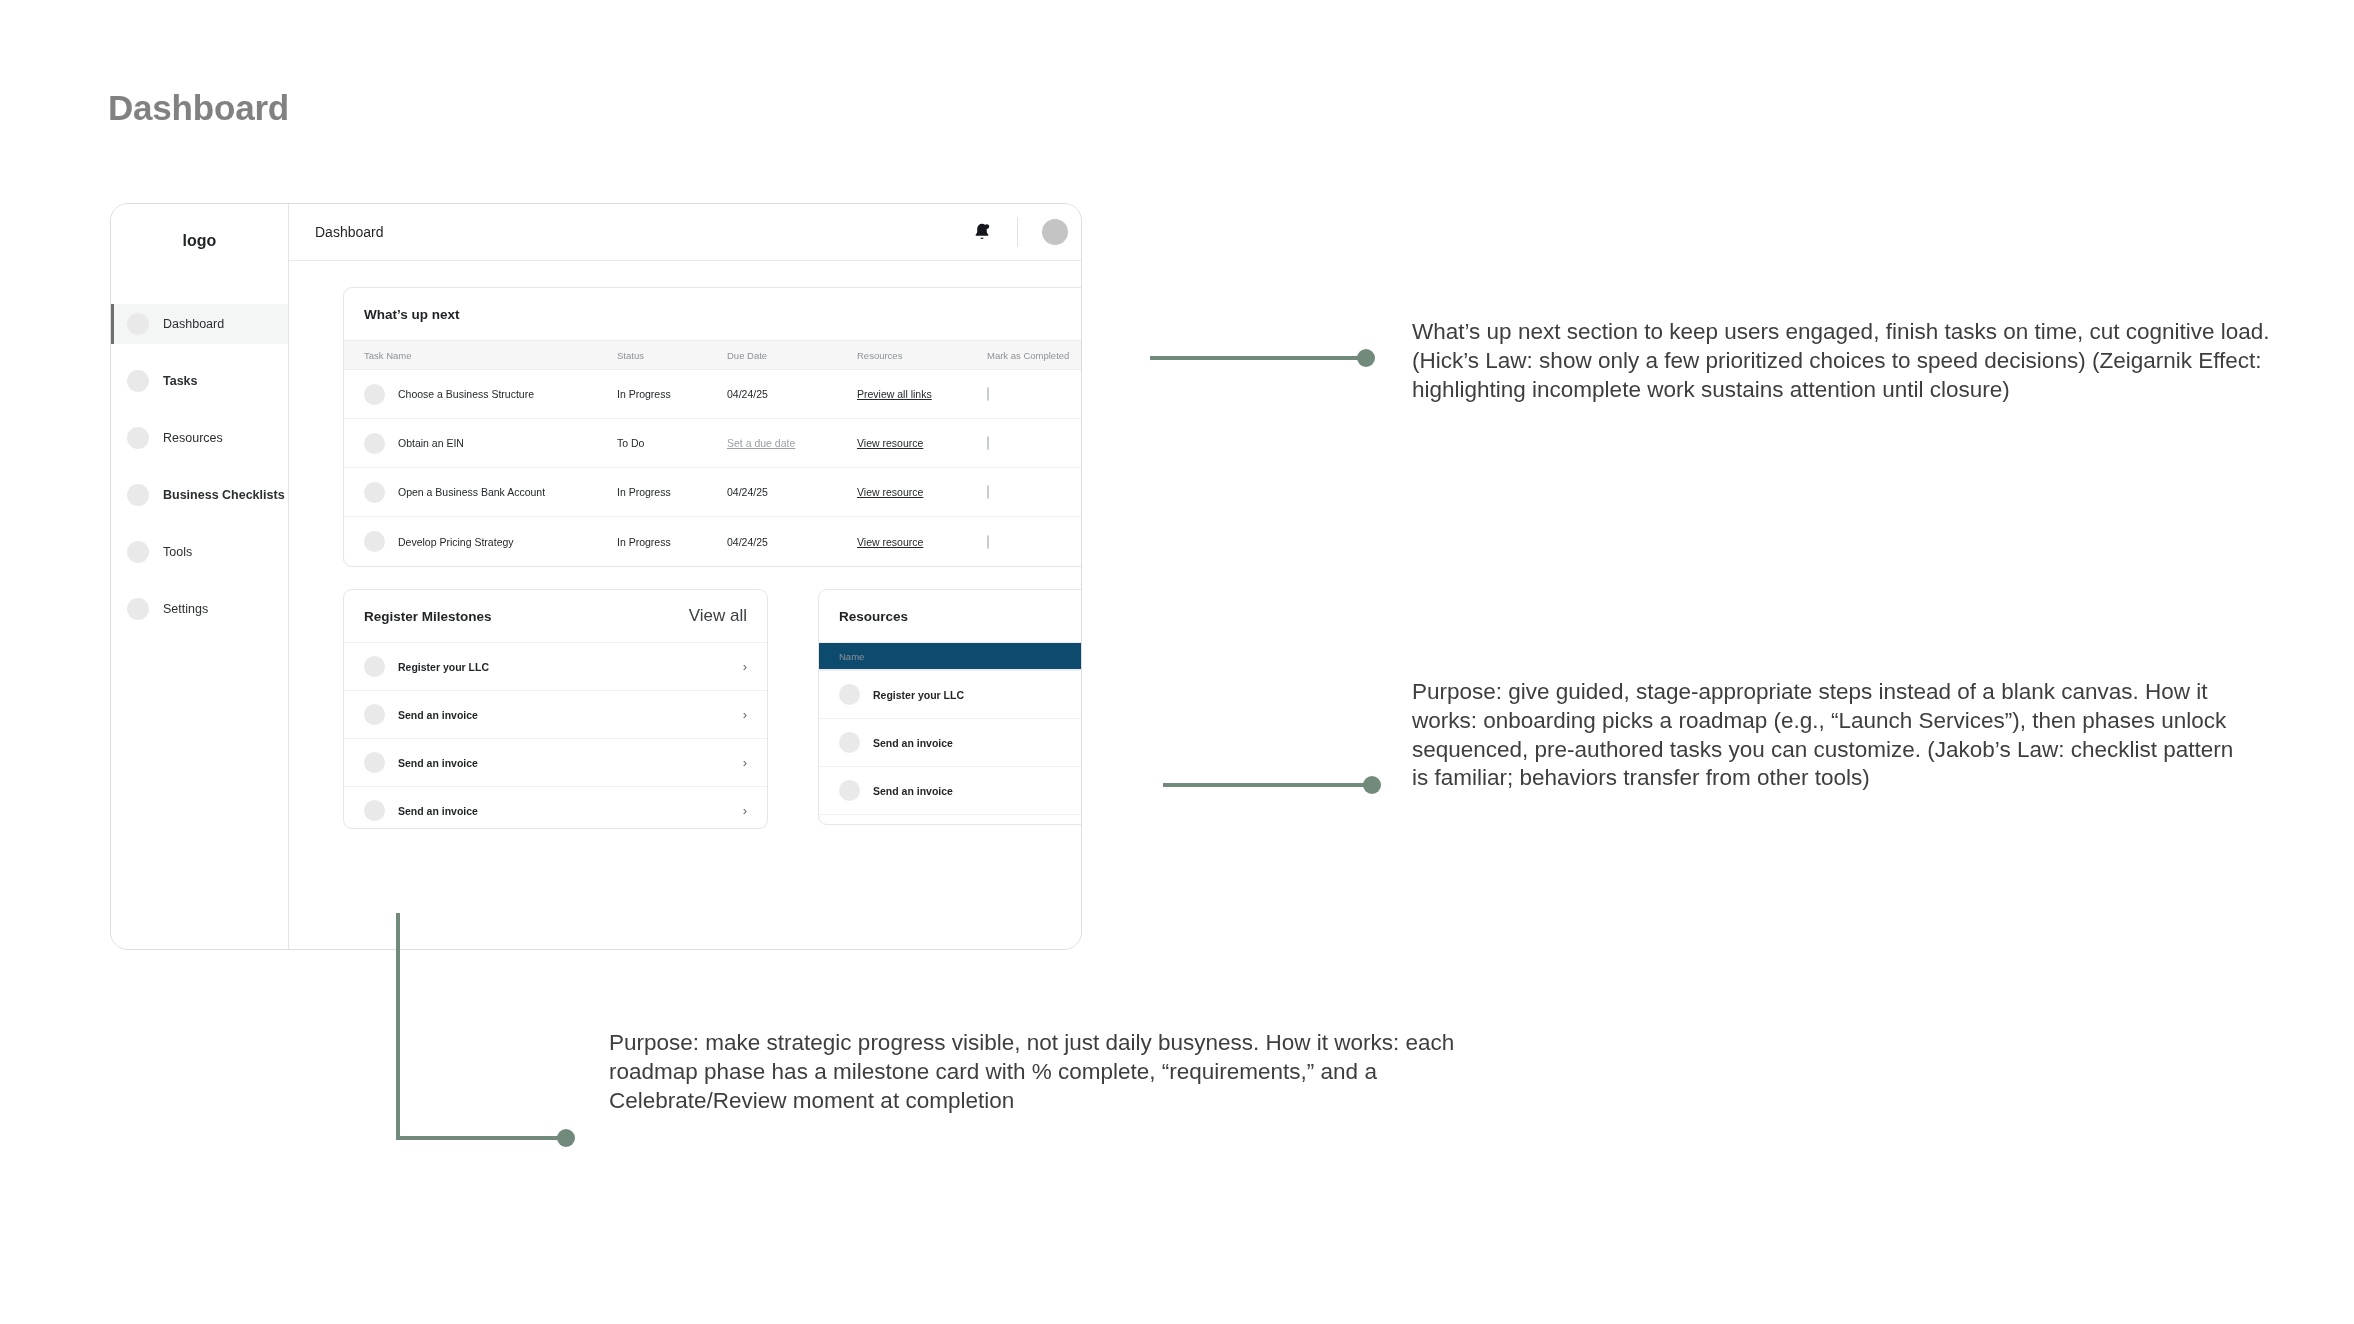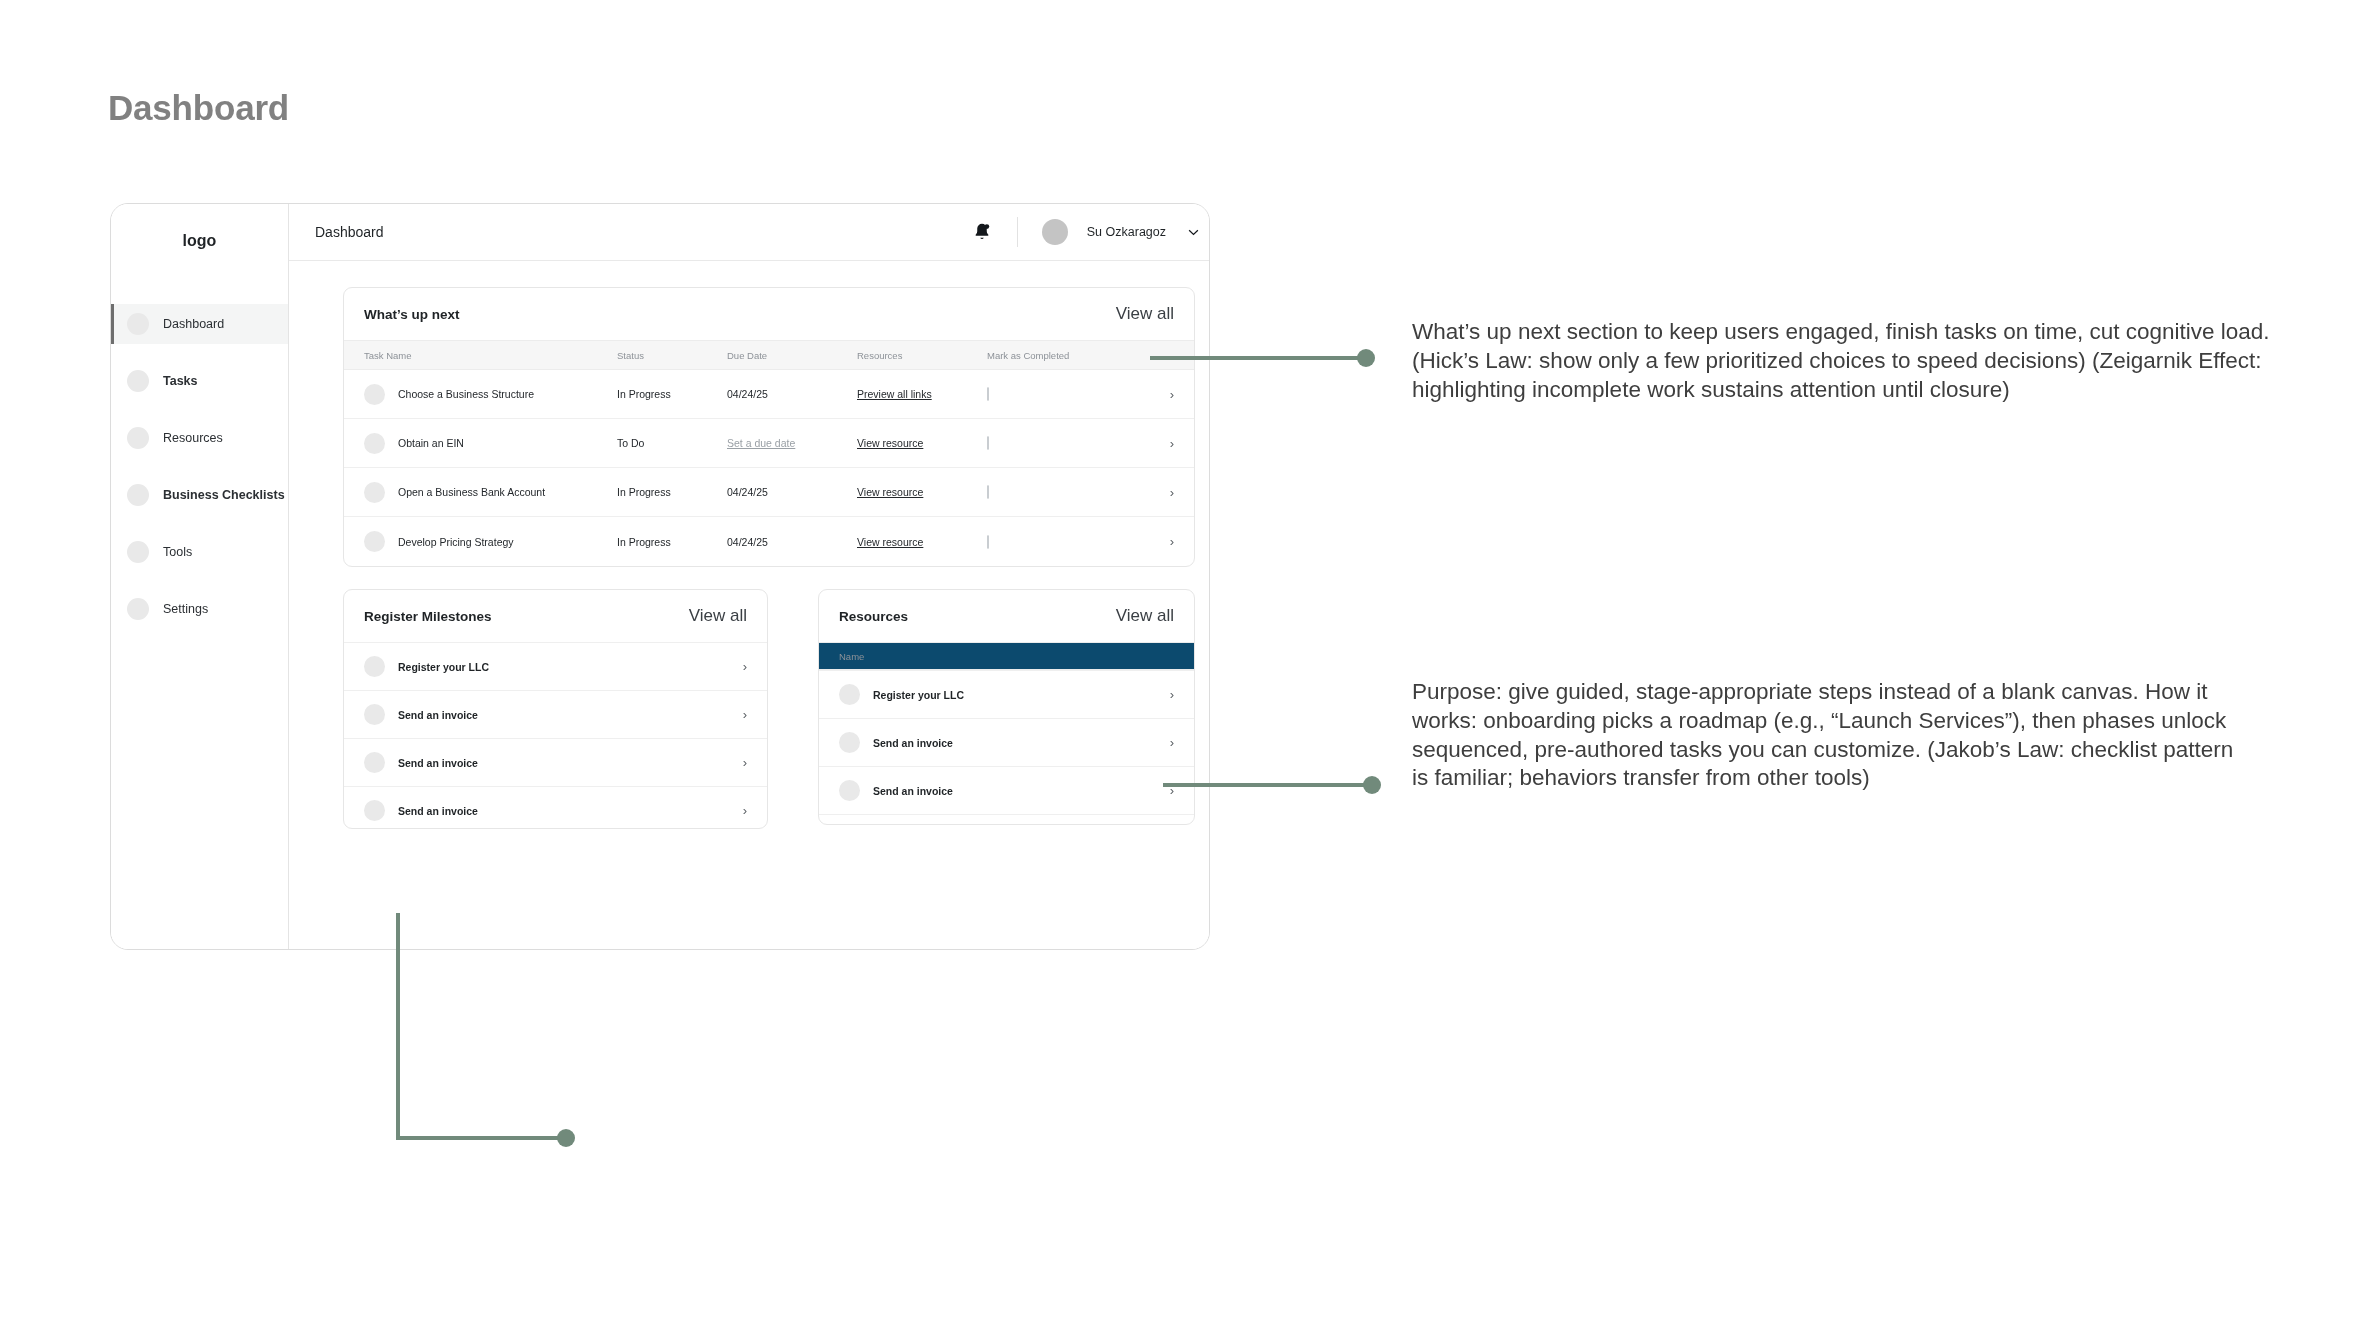--- a/index.html
+++ b/index.html
@@ -14,21 +14,21 @@
   
   .page-title {
     position: absolute; left: 108px; top: 88px;
     font-size: 35px; font-weight: 700; color: #818181;
     letter-spacing: -0.2px;
   }
 
   
   .app-frame {
     position: absolute; left: 110px; top: 203px;
-    width: 1100px; height: 747px;
+    width: 972px; height: 747px;
     border: 1px solid #dcdcdc; border-radius: 18px;
     background: #ffffff; overflow: hidden;
     display: flex;
   }
 
   
   .sidebar {
     width: 178px; height: 100%;
     border-right: 1px solid #e4e4e4;
     background: #ffffff; position: relative;
@@ -364,14 +364,15 @@
 
   <div class="conn-line" style="left:1163px; top:783px; width:208px; height:4px;"></div>
   <div class="conn-dot" style="left:1363px; top:776px;"></div>
 
   <div class="conn-line" style="left:396px; top:913px; width:4px; height:227px;"></div>
   <div class="conn-line" style="left:396px; top:1136px; width:170px; height:4px;"></div>
   <div class="conn-dot" style="left:557px; top:1129px;"></div>
 
   <div class="anno anno-2">Purpose: give guided, stage-appropriate steps instead of a blank canvas. How it works: onboarding picks a roadmap (e.g., “Launch Services”), then phases unlock sequenced, pre-authored tasks you can customize. (Jakob’s Law: checklist pattern is familiar; behaviors transfer from other tools)</div>
   <div class="anno anno-1">What’s up next section to keep users engaged, finish tasks on time, cut cognitive load. (Hick’s Law: show only a few prioritized choices to speed decisions) (Zeigarnik Effect: highlighting incomplete work sustains attention until closure)</div>
+  <div class="anno anno-3">Purpose: make strategic progress visible, not just daily busyness. How it works: each roadmap phase has a milestone card with % complete, “requirements,” and a Celebrate/Review moment at completion</div>
 
 </div>
 
 </body></html>

